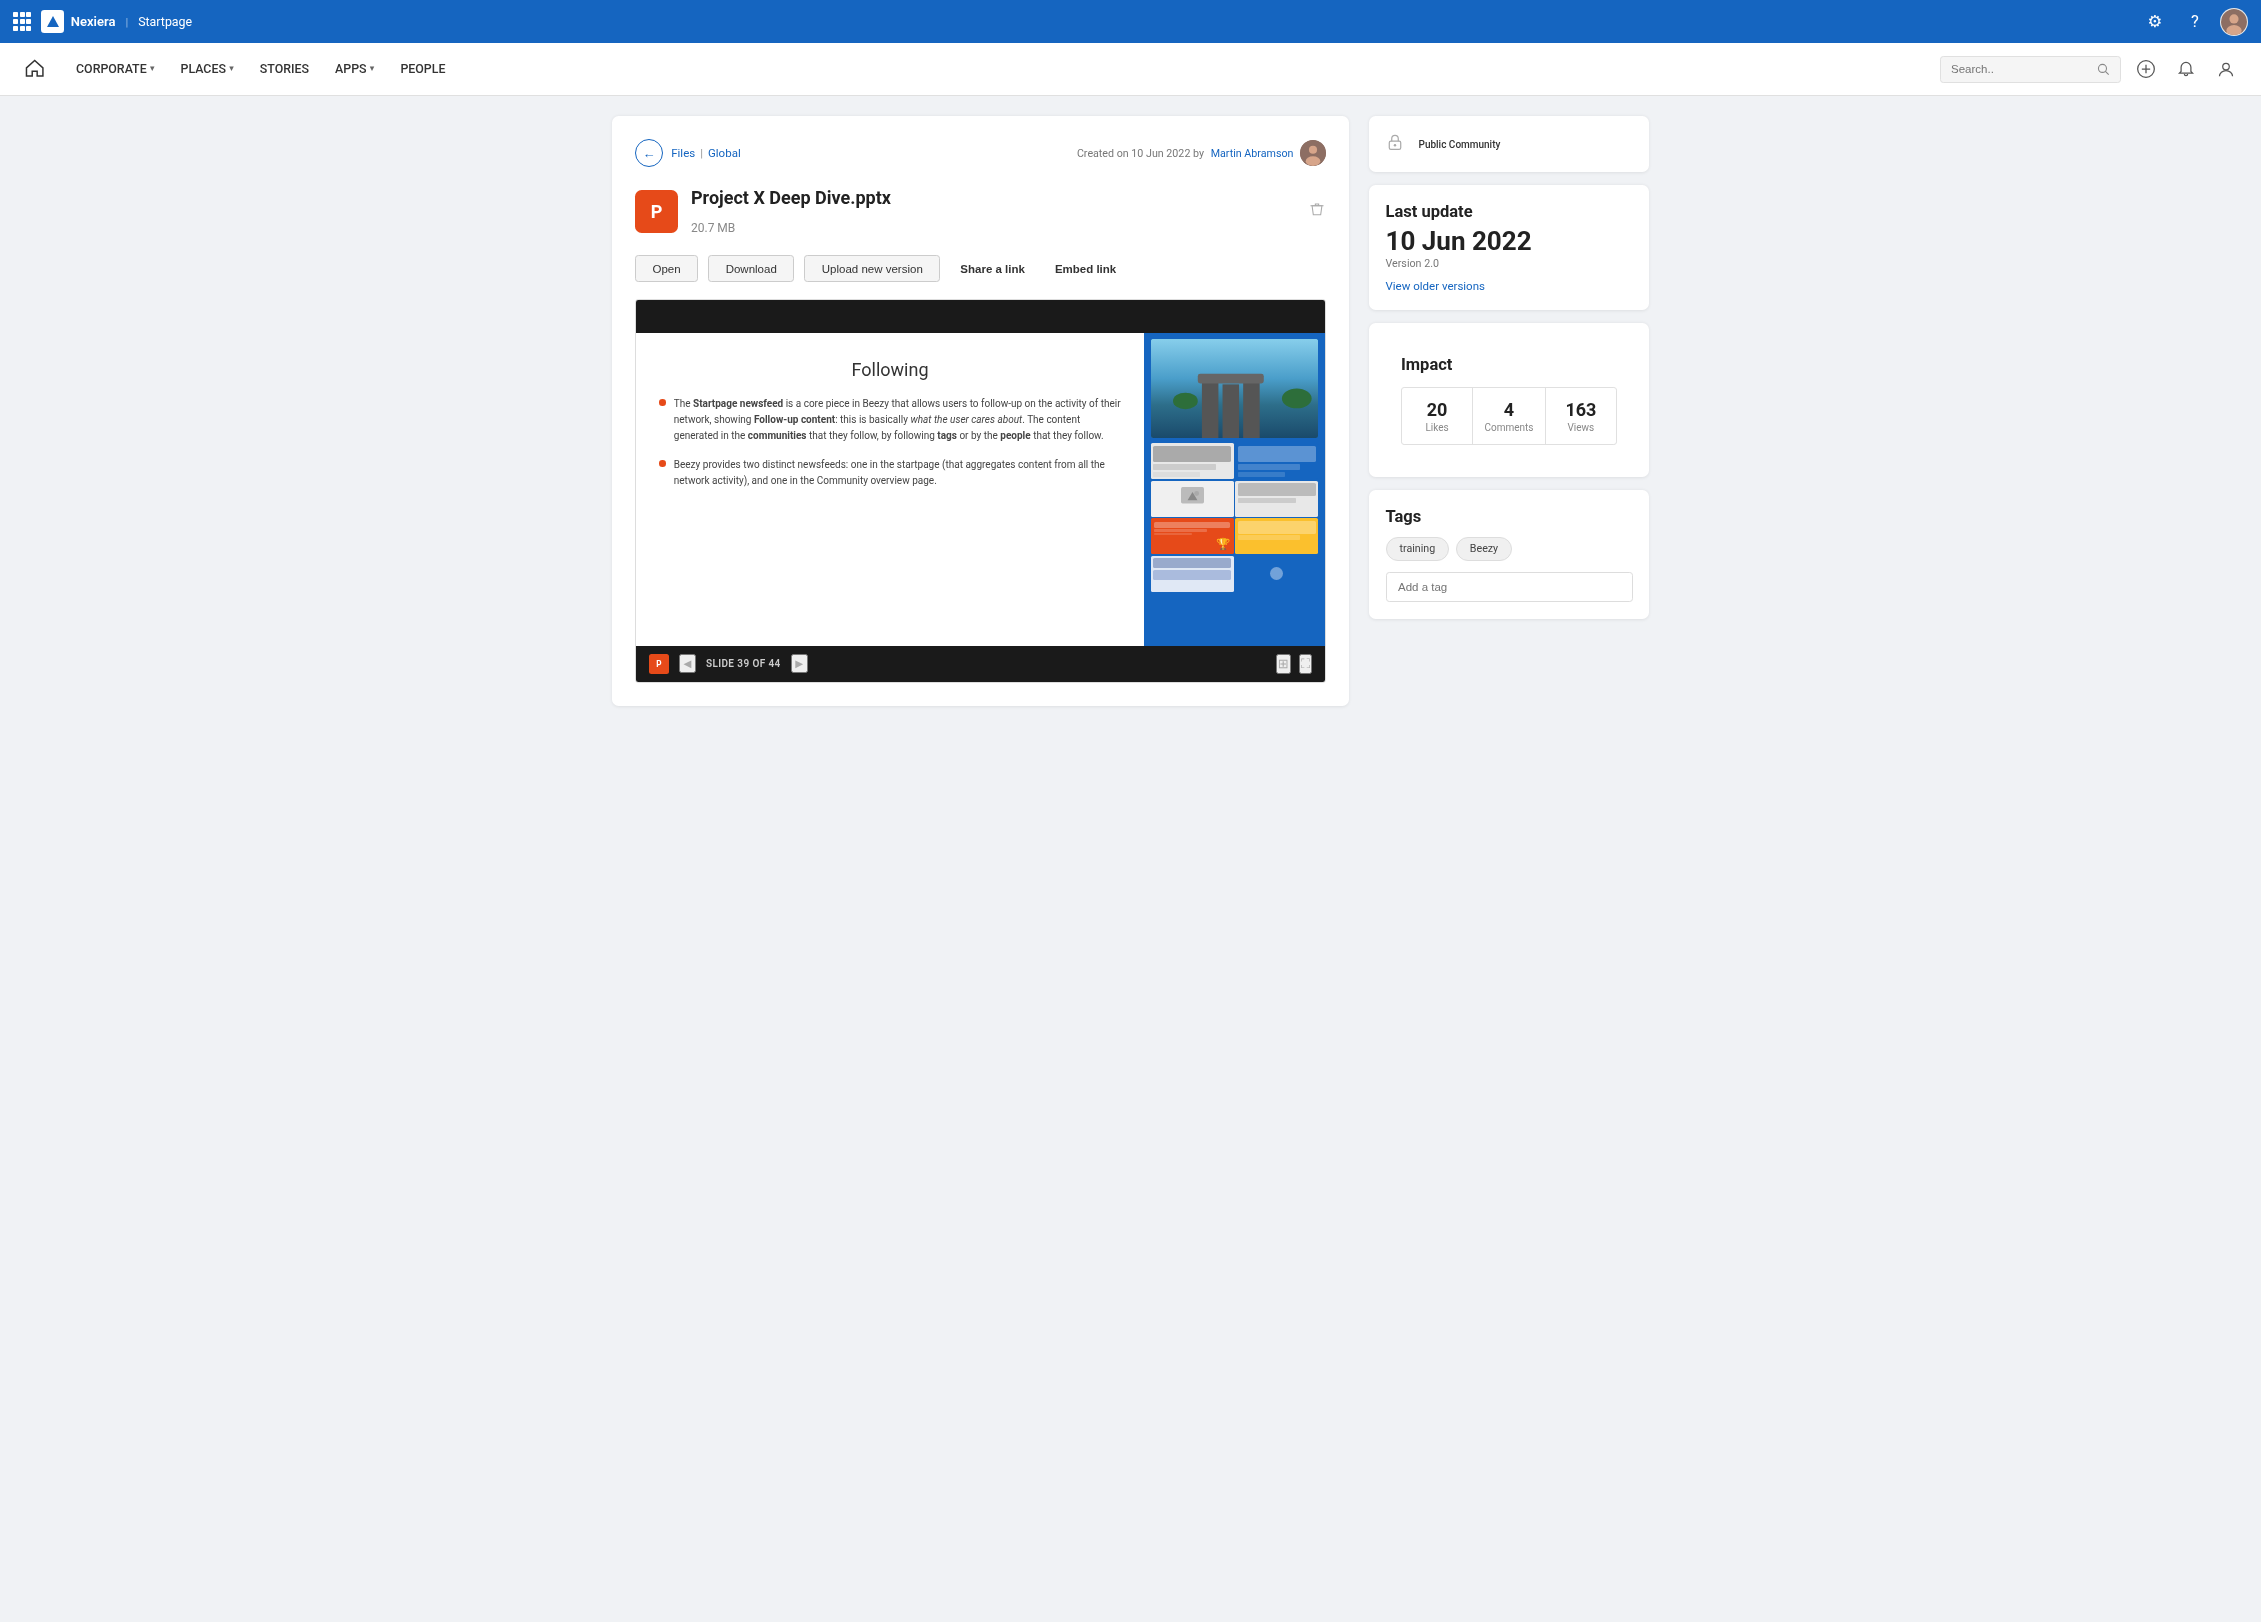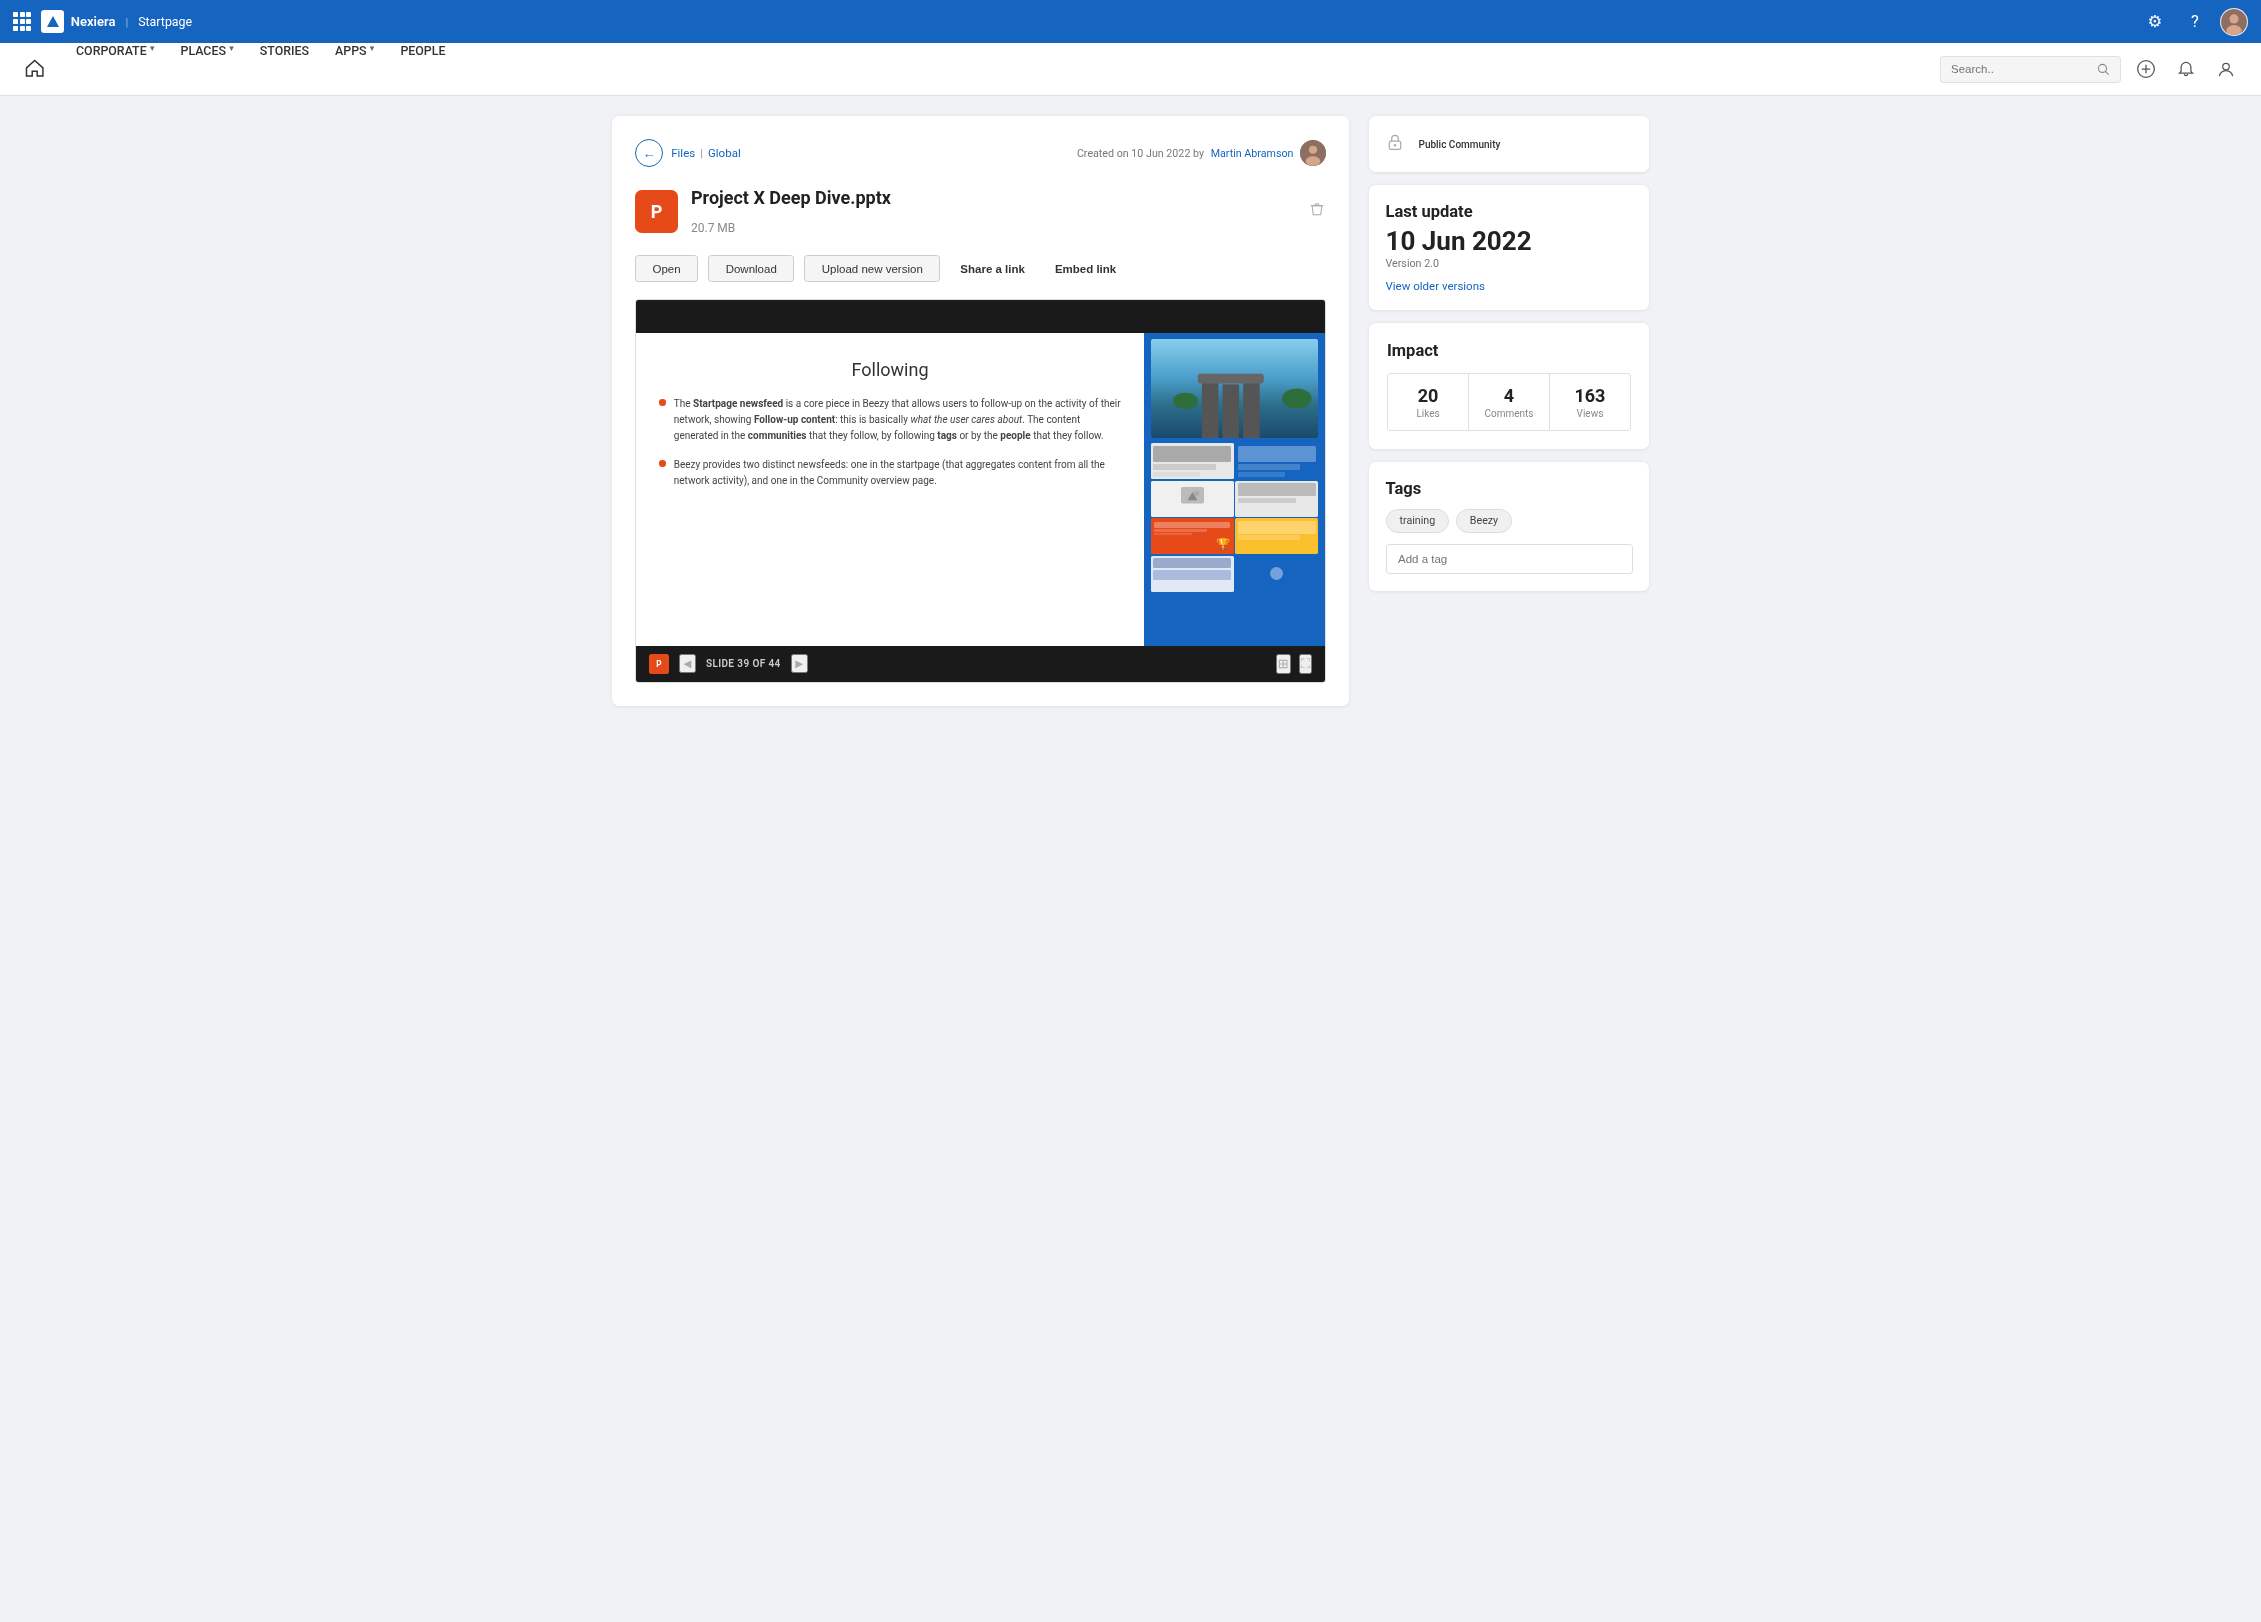--- a/index.html
+++ b/index.html
@@ -88,21 +88,21 @@
     .home-icon {
       width: 30px;
       height: 30px;
       display: flex;
       align-items: center;
       justify-content: center;
       margin-right: 13px;
     }
     .nav-item {
       display: flex;
-      align-items: flex-start;
+      align-items: center;
       gap: 3.3px;
       padding: 0 13px;
       height: 53px;
       font-size: 12.4px;
       font-weight: 500;
       color: #333;
       cursor: pointer;
       border-bottom: 2.5px solid transparent;
       text-decoration: none;
     }
@@ -449,21 +449,21 @@
       color: #1565c0;
       font-size: 11.5px;
       cursor: pointer;
       text-decoration: none;
     }
 
     
     .impact-box {
       background: white;
       border-radius: 6.6px;
-      padding: 18px;
+      padding: 32px;
       box-shadow: 0 0.8px 3.3px rgba(0,0,0,0.08);
     }
     .impact-title {
       font-size: 16.5px;
       font-weight: 700;
       color: #222;
       margin-bottom: 13px;
     }
     .impact-stats {
       display: grid;

